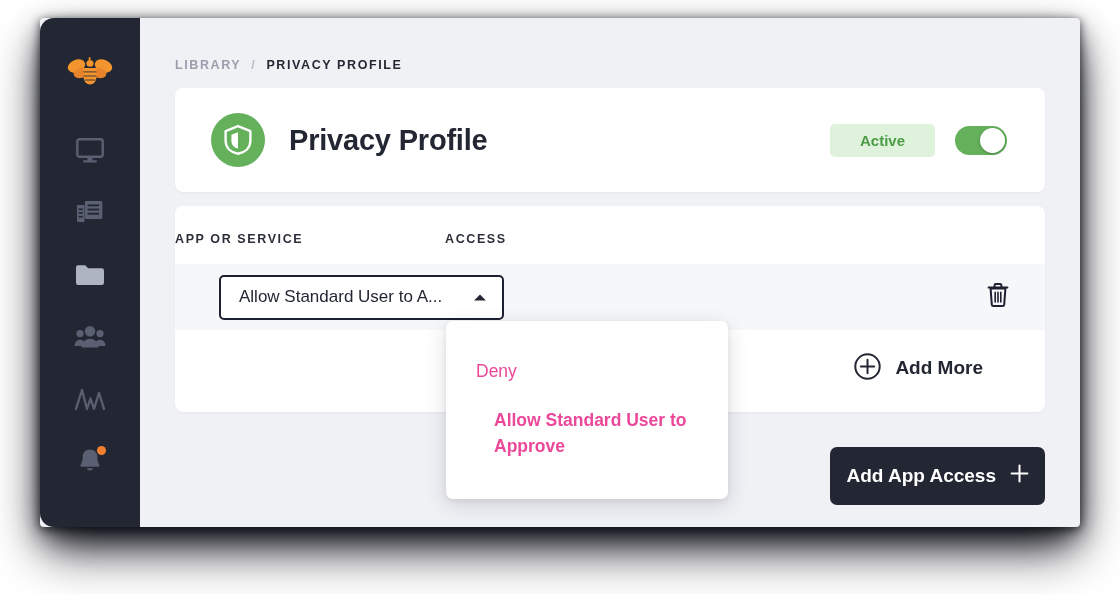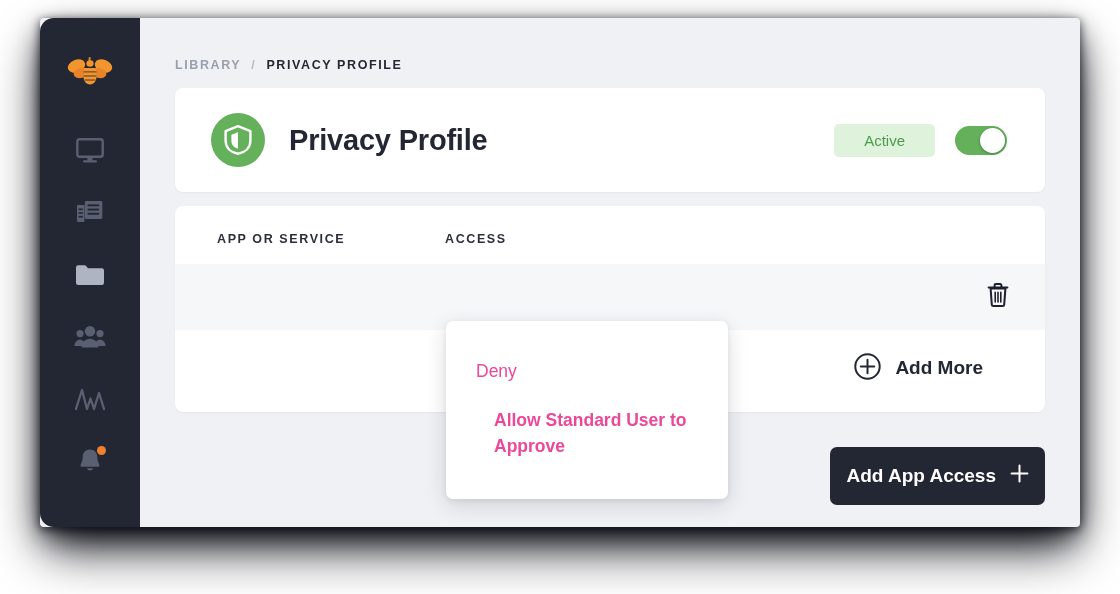--- a/index.html
+++ b/index.html
@@ -130,21 +130,21 @@
   #header-right {
     margin-left: auto;
     display: flex;
     align-items: center;
     gap: 20px;
   }
   #status-badge {
     background: #dff2dc;
     color: #4d9c47;
     font-size: 15px;
-    font-weight: normal;
+    font-weight: bold;
     padding: 8px 30px;
     border-radius: 5px;
   }
   #status-toggle {
     width: 52px;
     height: 29px;
     border-radius: 15px;
     background: #64b05b;
     position: relative;
     cursor: pointer;
@@ -169,21 +169,21 @@
     box-sizing: border-box;
   }
   #table-head {
     display: flex;
     padding: 0 0 18px 0;
     font-size: 12.5px;
     font-weight: bold;
     letter-spacing: 1.6px;
     color: #2b2f3a;
   }
-  .col-app { width: 270px; flex: none; padding-left: 42px; box-sizing: border-box; }
+  .col-app { width: 270px; flex: none; box-sizing: border-box; }
   .col-access { width: 285px; flex: none; }
 
   #access-row {
     background: #f6f7f9;
     height: 66px;
     display: flex;
     align-items: center;
     padding-left: 42px;
     padding-right: 32px;
     box-sizing: border-box;
@@ -404,20 +404,28 @@
 
     <section class="card" id="access-card">
 
       <div id="table-head">
         <div class="col-app">APP OR SERVICE</div>
         <div class="col-access">ACCESS</div>
       </div>
 
       <div id="access-row">
 
+        <div class="select-box" id="access-select">
+          <span class="select-label">Allow Standard User to A...</span>
+          <span class="chev">
+            <svg width="14" height="9" viewBox="0 0 14 9">
+                  <path d="M1.1 7.4 L7 1.4 L12.9 7.4 Z" fill="#232733"></path>
+                </svg>
+          </span>
+        </div>
 
         <div id="delete-row-button">
           <span>
             <svg width="24" height="26" viewBox="0 0 24 26">
               <path d="M2.6 5.6 h18.8" stroke="#1c2030" stroke-width="2" stroke-linecap="round"></path>
               <path d="M8.6 5.2 v-2 a1.2 1.2 0 0 1 1.2-1.2 h4.4 a1.2 1.2 0 0 1 1.2 1.2 v2" fill="none" stroke="#1c2030" stroke-width="2"></path>
               <path d="M4.6 6.6 h14.8 l-1.2 16 a1.6 1.6 0 0 1 -1.6 1.5 H7.4 a1.6 1.6 0 0 1 -1.6 -1.5 z" fill="none" stroke="#1c2030" stroke-width="2" stroke-linejoin="round"></path>
               <path d="M9.2 10.4 v9.6 M12 10.4 v9.6 M14.8 10.4 v9.6" stroke="#1c2030" stroke-width="1.6" stroke-linecap="round"></path>
             </svg>
           </span>

